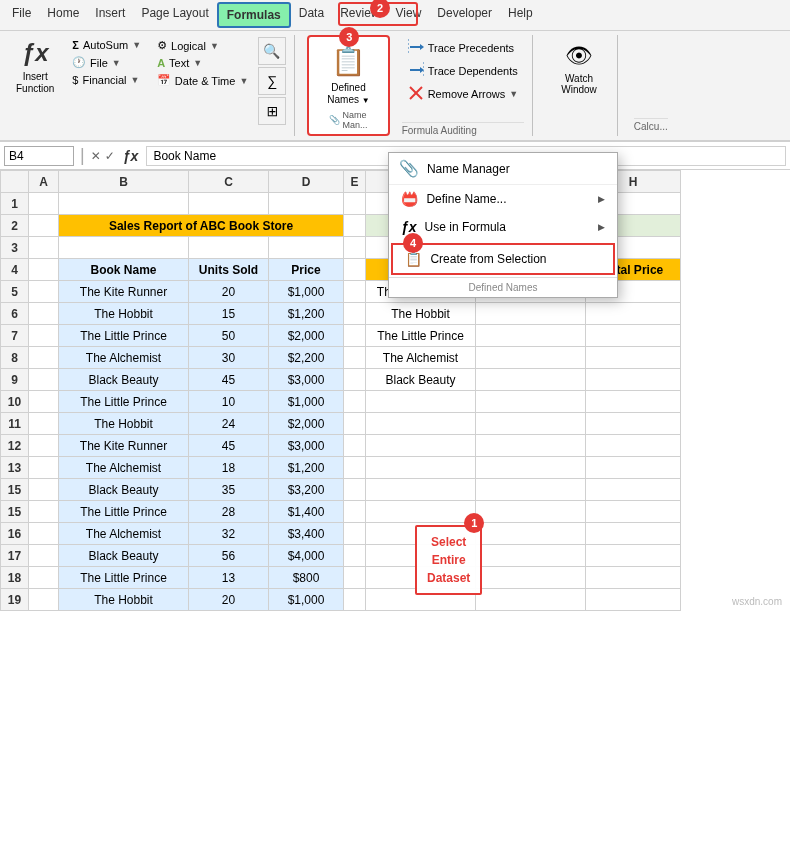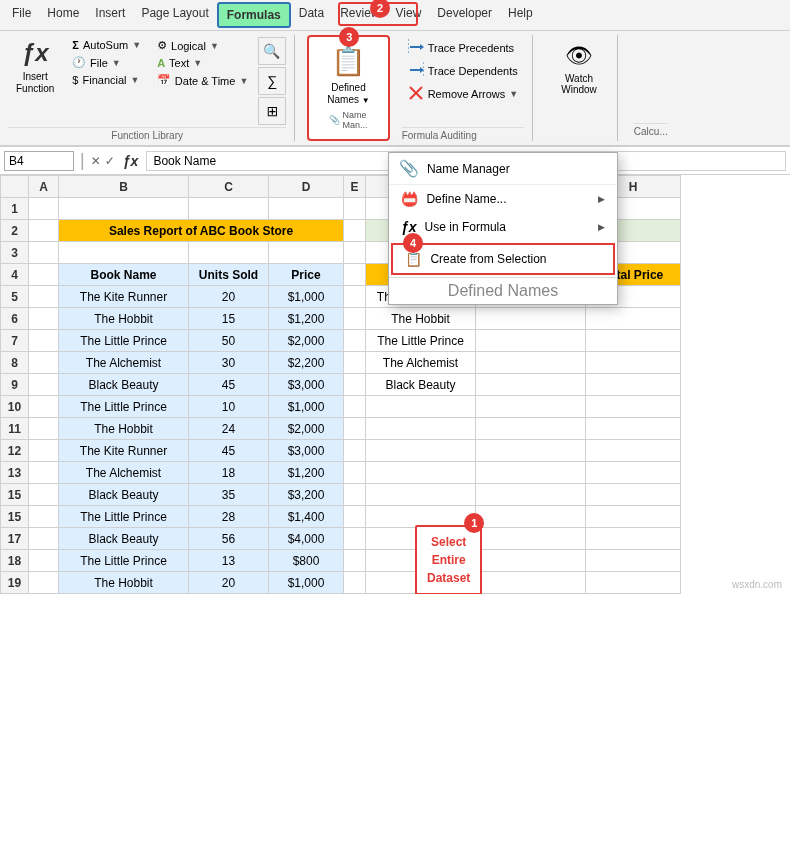--- a/index.html
+++ b/index.html
@@ -114,21 +114,20 @@
             <span style="font-size:14px;">🔍</span>
           </div>
           <div style="width:28px; height:28px; border:1px solid #ccc; display:flex; align-items:center; justify-content:center; cursor:pointer;">
             <span style="font-size:14px;">∑</span>
           </div>
           <div style="width:28px; height:28px; border:1px solid #ccc; display:flex; align-items:center; justify-content:center; cursor:pointer;">
             <span style="font-size:14px;">⊞</span>
           </div>
         </div>
       </div>
-      <div style="font-size:10px; color:#666; text-align:center; margin-top:2px; border-top:1px solid #ddd; padding-top:2px;">Function Library</div>
     </div>
 
     <div style="display:flex; flex-direction:column; align-items:center; border: 2px solid #e53935; border-radius:4px; padding:4px 10px; margin:0 4px; background:#fff; position:relative;">
 
       <div style="position:absolute; top:-10px; left:30px; z-index:50;">
         <div class="step-badge">3</div>
       </div>
       <div class="ribbon-btn-large defined-names-highlighted" style="border:none; padding:4px 8px;">
         <div style="font-size:28px; color:#2e75b6;">📋</div>
         <div style="font-size:10px; text-align:center; line-height:1.2;">Defined<br>Names <span style="font-size:8px;">▼</span></div>
@@ -398,20 +397,31 @@
         <td></td>
         <td class="selected-range">The Little Prince</td>
         <td class="selected-range">28</td>
         <td class="selected-range">$1,400</td>
         <td></td>
         <td></td>
         <td></td>
         <td></td>
       </tr>
       <tr class="table-row">
+        <td class="row-header">16</td>
+        <td></td>
+        <td class="selected-range">The Alchemist</td>
+        <td class="selected-range">32</td>
+        <td class="selected-range">$3,400</td>
+        <td></td>
+        <td></td>
+        <td></td>
+        <td></td>
+      </tr>
+      <tr class="table-row">
         <td class="row-header">17</td>
         <td></td>
         <td class="selected-range">Black Beauty</td>
         <td class="selected-range">56</td>
         <td class="selected-range">$4,000</td>
         <td></td>
         <td></td>
         <td></td>
         <td></td>
       </tr>
@@ -462,21 +472,21 @@
 
     <div class="dropdown-item active" style="border:2px solid #e53935; margin:2px 2px; background:#fff; position:relative;">
       <span style="font-size:14px;">📋</span>
       <span>Create from Selection</span>
 
       <div style="position:absolute; top:-12px; left:10px;">
         <div class="step-badge">4</div>
       </div>
     </div>
 
-    <div style="font-size:16px; color:#888; text-align:center; padding:4px 0 4px; border-top:1px solid #ddd;">Defined Names</div>
+    <div style="font-size:10px; color:#888; text-align:center; padding:4px 0 4px; border-top:1px solid #ddd;">Defined Names</div>
   </div>
 
   <div style="position:absolute; top:525px; left:415px; border:2px solid #e53935; background:rgba(255,255,255,0.95); padding:6px 10px; border-radius:2px; z-index:50;">
 
     <div style="position:absolute; top:-14px; right:-4px;">
       <div class="step-badge">1</div>
     </div>
     <div style="color:#e53935; font-weight:bold; font-size:12px; text-align:center; line-height:1.5;">Select<br>Entire<br>Dataset</div>
   </div>
 

